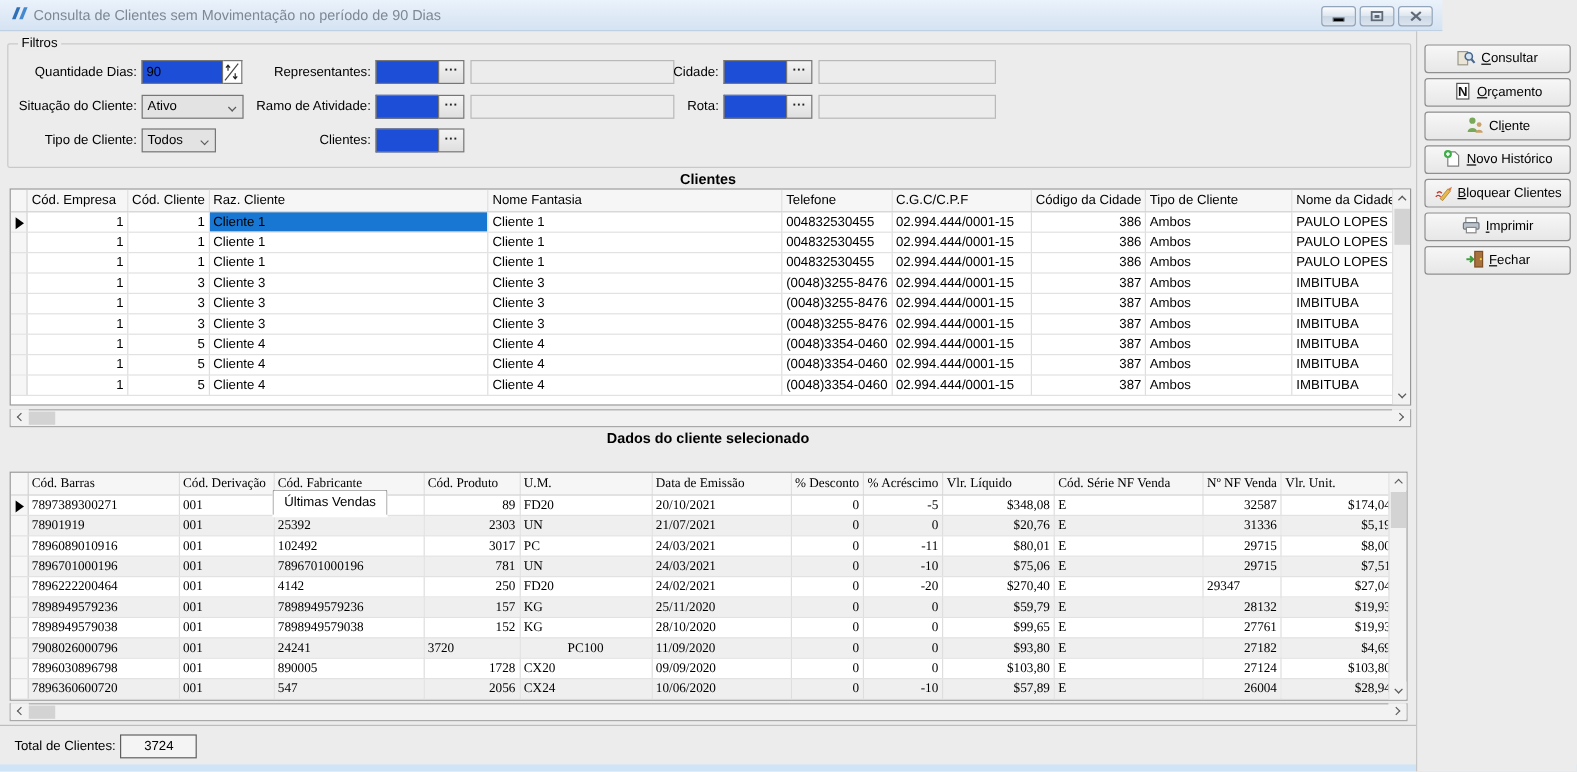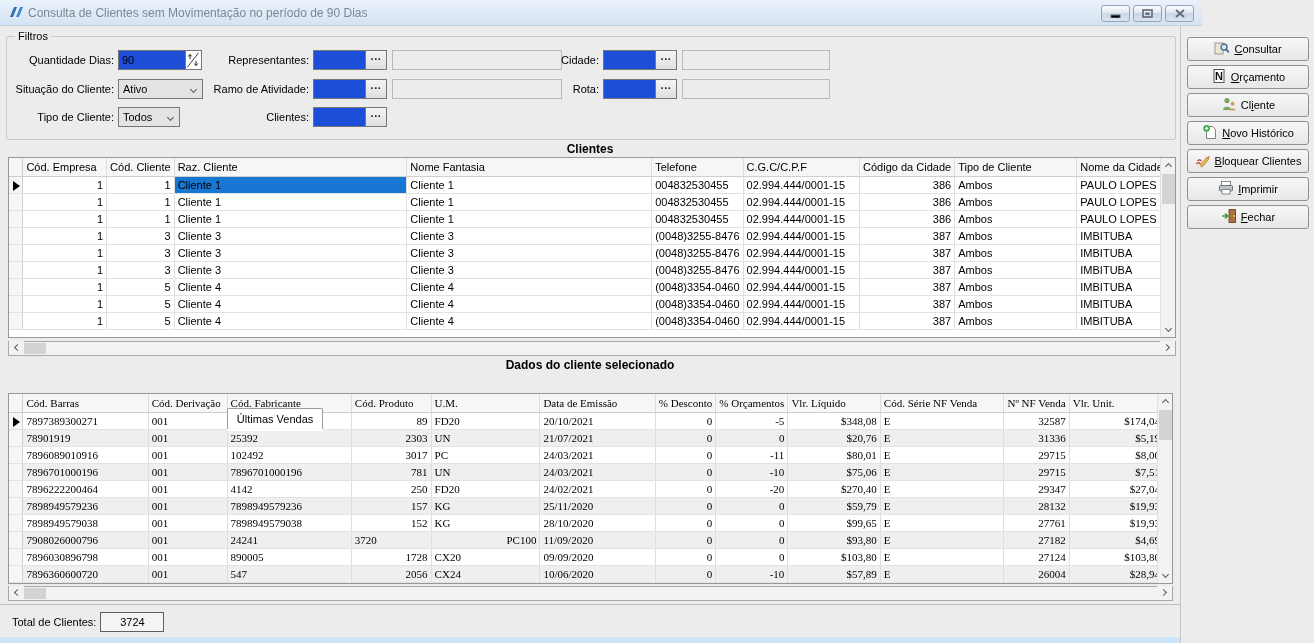--- a/index.html
+++ b/index.html
@@ -386,21 +386,21 @@
         <thead>
           <tr>
             <th class="gut"></th>
             <th>Cód. Barras</th>
             <th>Cód. Derivação</th>
             <th>Cód. Fabricante</th>
             <th>Cód. Produto</th>
             <th>U.M.</th>
             <th>Data de Emissão</th>
             <th>% Desconto</th>
-            <th>% Orçamentos</th>
+            <th>% Acréscimo</th>
             <th>Vlr. Líquido</th>
             <th>Cód. Série NF Venda</th>
             <th>Nº NF Venda</th>
             <th>Vlr. Unit.</th>
             <th></th>
           </tr>
         </thead>
         <tbody>
           <tr class="">
             <td class="gut">
@@ -473,21 +473,21 @@
             <td style="text-align:left">7896222200464</td>
             <td style="text-align:left">001</td>
             <td style="text-align:left">4142</td>
             <td style="text-align:right">250</td>
             <td style="text-align:left">FD20</td>
             <td style="text-align:left">24/02/2021</td>
             <td style="text-align:right">0</td>
             <td style="text-align:right">-20</td>
             <td style="text-align:right">$270,40</td>
             <td style="text-align:left">E</td>
-            <td style="text-align:right">29347</td>
+            <td style="">29347</td>
             <td style="text-align:right">$27,04</td>
             <td></td>
           </tr>
           <tr class="alt">
             <td class="gut"></td>
             <td style="text-align:left">7898949579236</td>
             <td style="text-align:left">001</td>
             <td style="text-align:left">7898949579236</td>
             <td style="text-align:right">157</td>
             <td style="text-align:left">KG</td>
@@ -515,21 +515,21 @@
             <td style="text-align:right">27761</td>
             <td style="text-align:right">$19,93</td>
             <td></td>
           </tr>
           <tr class="alt">
             <td class="gut"></td>
             <td style="text-align:left">7908026000796</td>
             <td style="text-align:left">001</td>
             <td style="text-align:left">24241</td>
             <td style="text-align:left">3720</td>
-            <td style="text-align:right">PC100</td>
+            <td style="text-align:center">PC100</td>
             <td style="text-align:left">11/09/2020</td>
             <td style="text-align:right">0</td>
             <td style="text-align:right">0</td>
             <td style="text-align:right">$93,80</td>
             <td style="text-align:left">E</td>
             <td style="text-align:right">27182</td>
             <td style="text-align:right">$4,69</td>
             <td></td>
           </tr>
           <tr class="">

